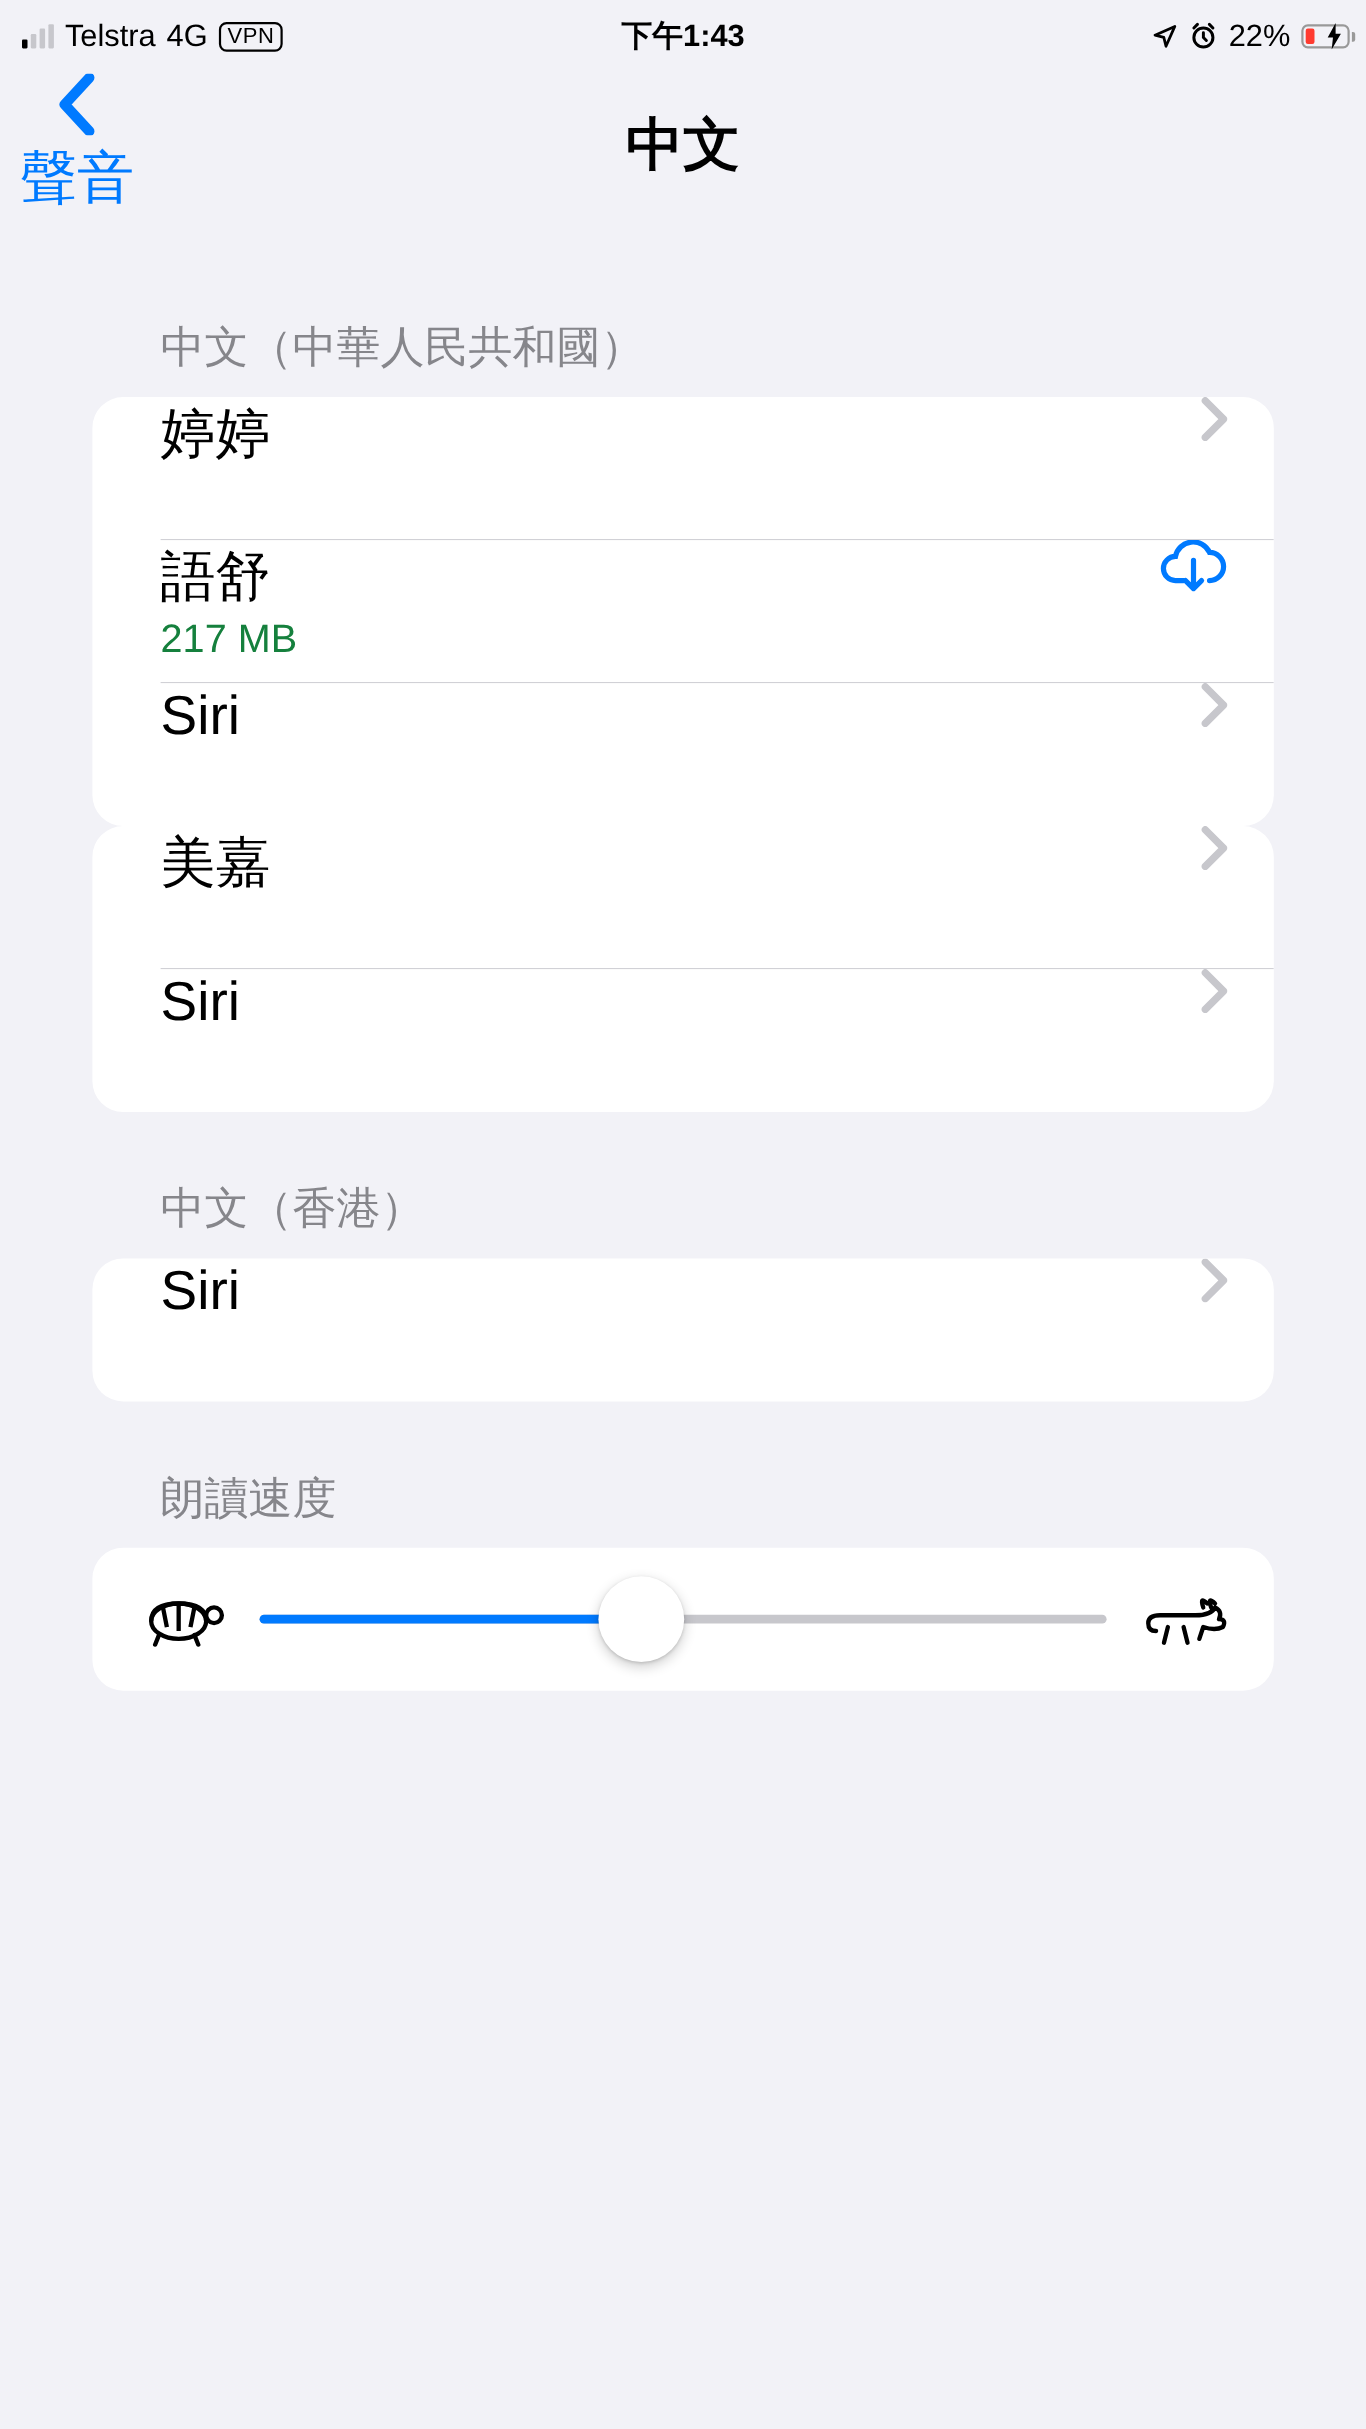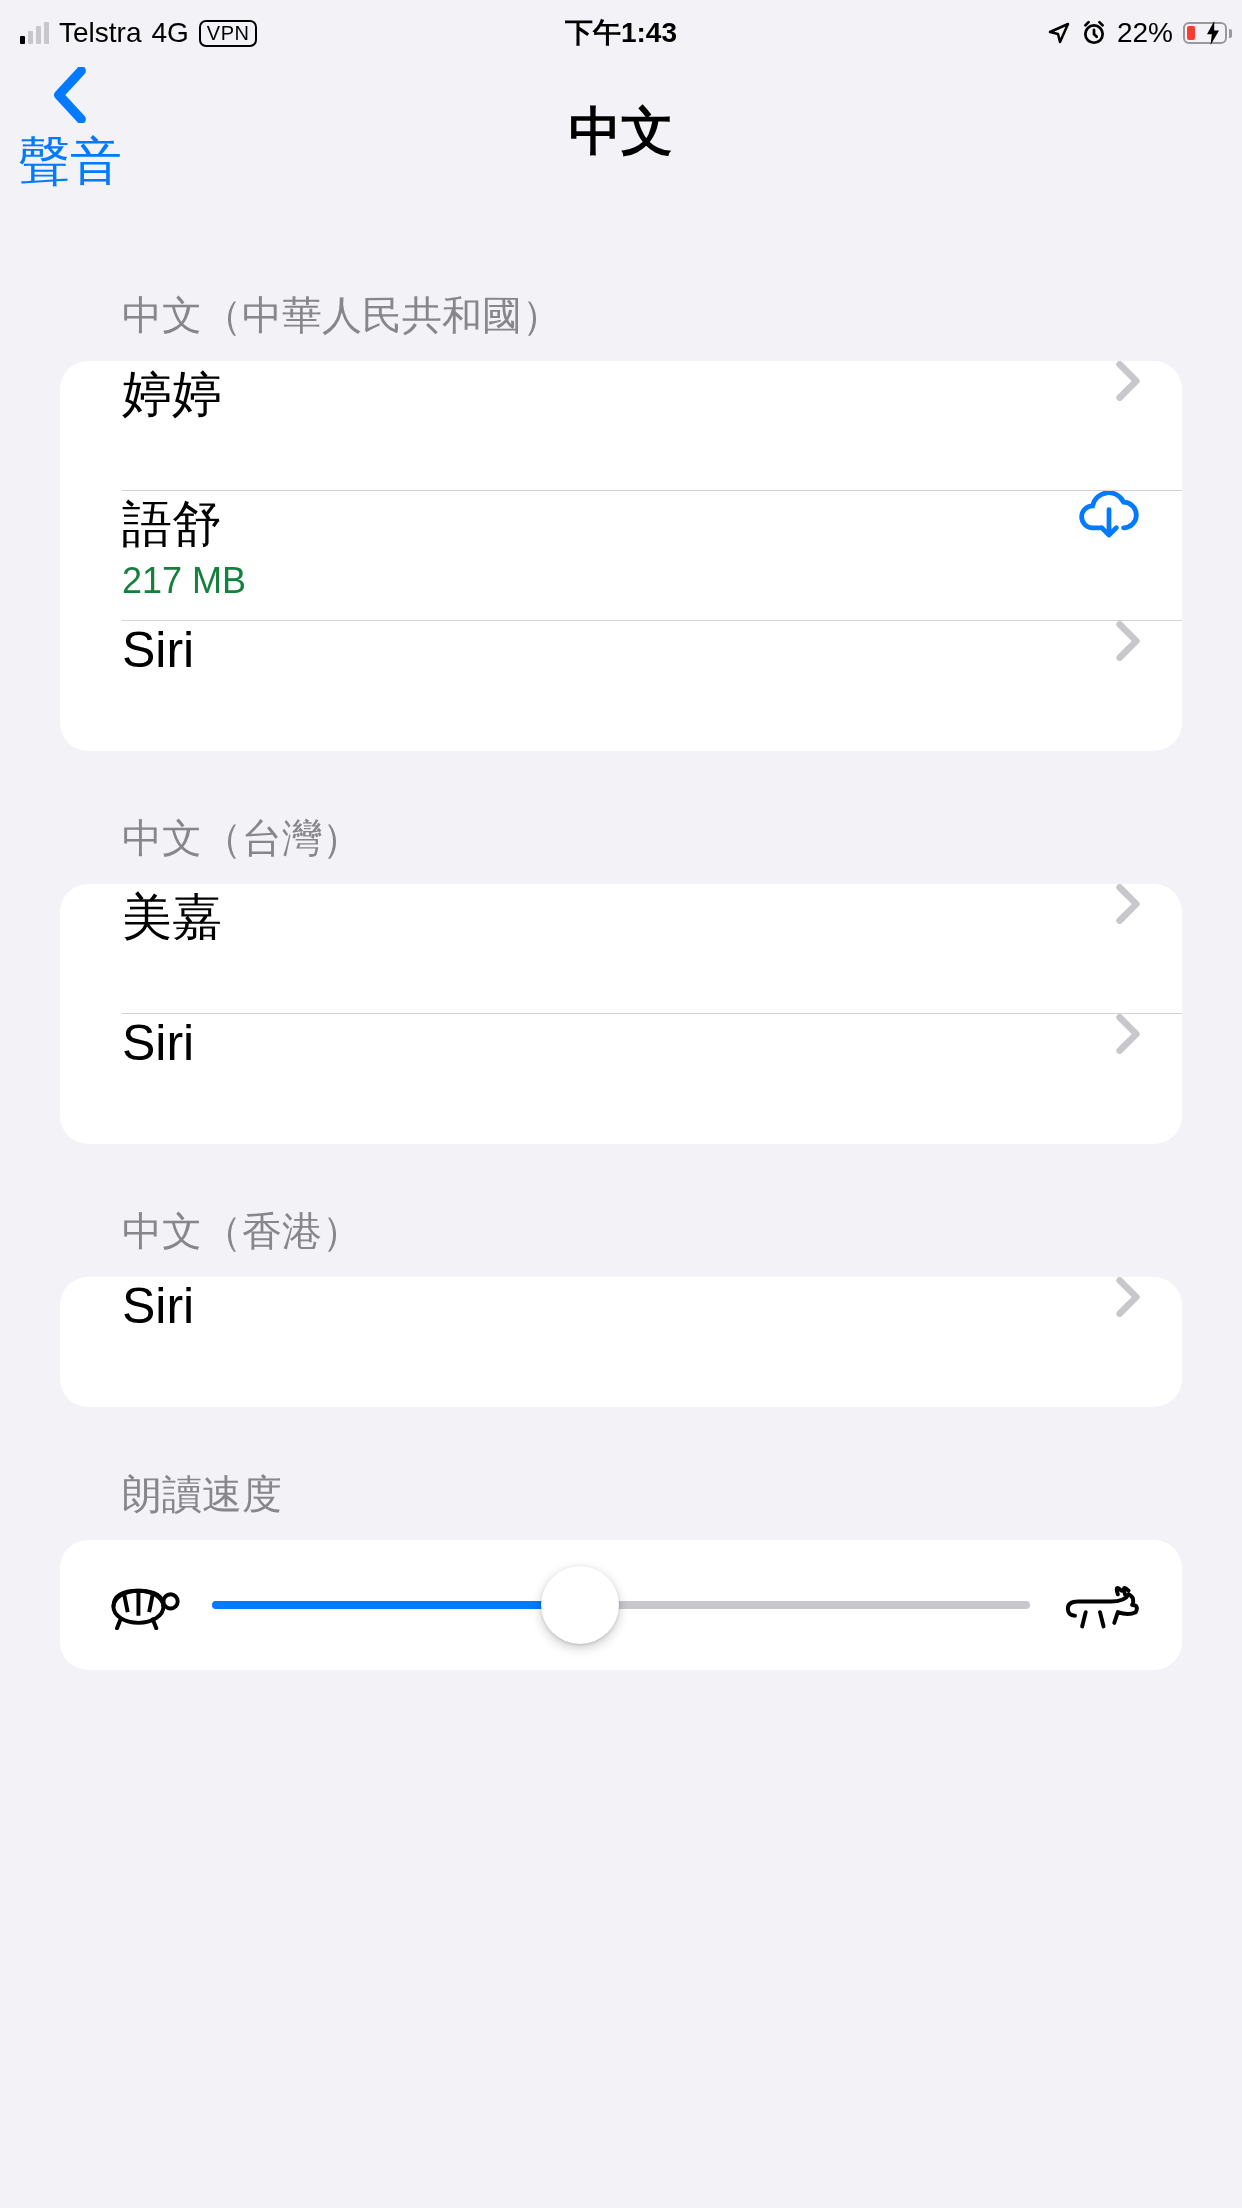--- a/index.html
+++ b/index.html
@@ -111,21 +111,21 @@
     }
     .nav-title {
       position: absolute;
       left: 50%;
       transform: translateX(-50%);
       font-size: 52px;
       font-weight: 600;
       color: #000;
     }
     .content {
-      padding: 0 60px;
+      padding: 0 84px;
     }
     .section-header {
       font-size: 40px;
       color: #86868B;
       padding: 60px 0 18px 62px;
     }
     .section-header.first {
       padding-top: 90px;
     }
     .group {
@@ -295,21 +295,20 @@
           <div class="row-title">Siri</div>
         </div>
       <div class="row-right">
         <svg class="chevron-right" width="24" height="40" viewBox="0 0 14 24">
             <path d="M2 2 L12 12 L2 22" stroke="#C7C7CC" stroke-width="4" fill="none" stroke-linecap="round" stroke-linejoin="round"></path>
           </svg>
       </div>
     </div>
   </div>
 
-  <div class="section-header">中文（台灣）</div>
   <div class="group">
     <div class="row">
       <div class="row-left">
           <div class="row-title">美嘉</div>
         </div>
       <div class="row-right">
         <svg class="chevron-right" width="24" height="40" viewBox="0 0 14 24">
             <path d="M2 2 L12 12 L2 22" stroke="#C7C7CC" stroke-width="4" fill="none" stroke-linecap="round" stroke-linejoin="round"></path>
           </svg>
       </div>

